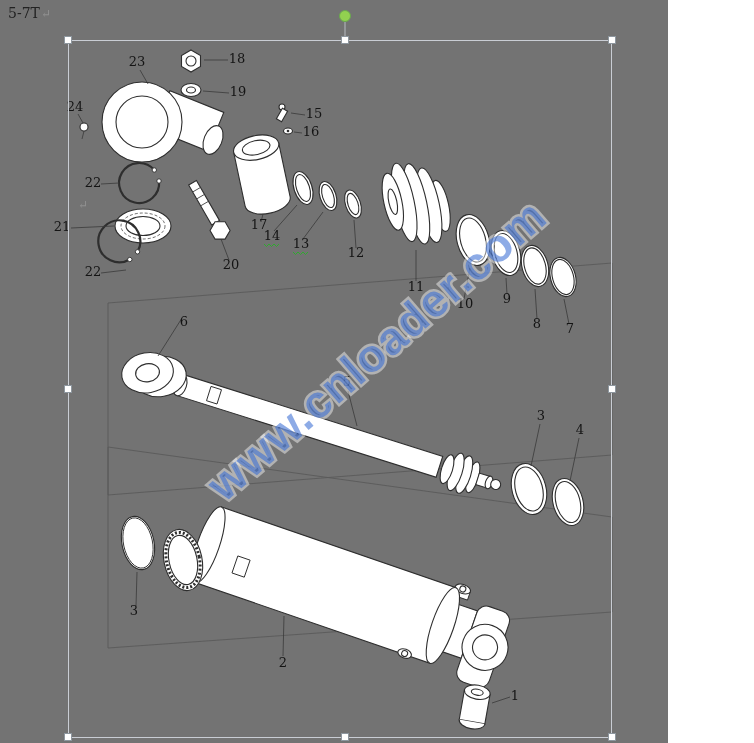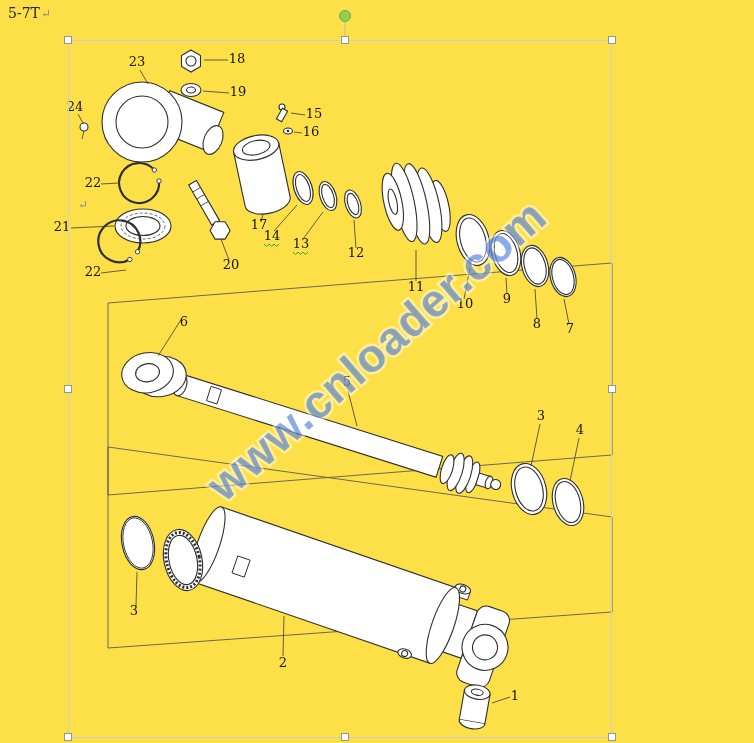--- a/index.html
+++ b/index.html
@@ -1,16 +1,16 @@
 <!DOCTYPE html>
 <html><head>
 <meta charset="utf-8">
 <style>
   html,body{margin:0;padding:0;background:#ffffff;}
-  .canvas{position:relative;width:754px;height:743px;background:#fde047;overflow:hidden;
+  .canvas{position:relative;width:668px;height:743px;background:#737373;overflow:hidden;
           font-family:"Liberation Sans",sans-serif;}
   svg{position:absolute;left:0;top:0;}
   .part{fill:#ffffff;stroke:#2e2e2e;stroke-width:1.1;}
   .thin{stroke-width:0.9;}
   .plane{fill:none;stroke:#5a5a5a;stroke-width:0.9;}
   .leader{stroke:#3a3a3a;stroke-width:0.8;}
   .lbl{font:13px "DejaVu Serif",serif;fill:#141414;text-anchor:middle;}
   .corner{font:14px "DejaVu Serif",serif;fill:#222222;}
   .pmark{font:12px "DejaVu Serif",serif;fill:#909090;}
   .squig{fill:none;stroke:#2faa2f;stroke-width:1;}

